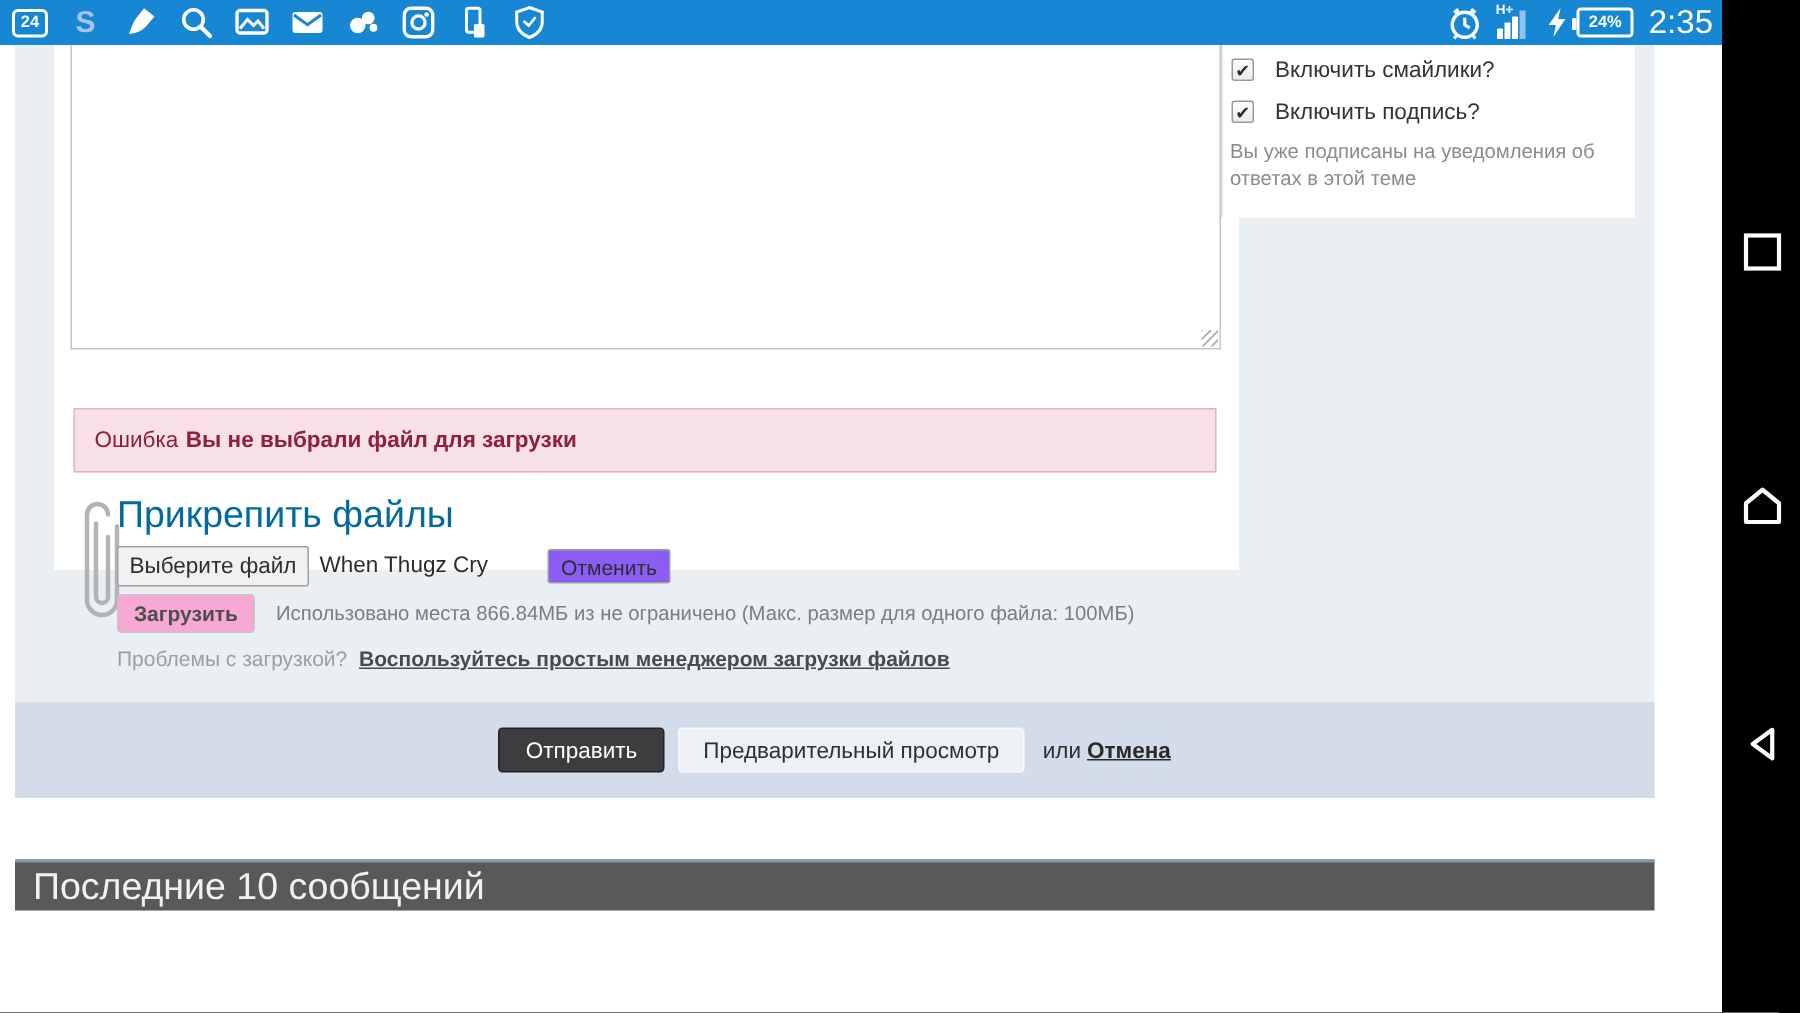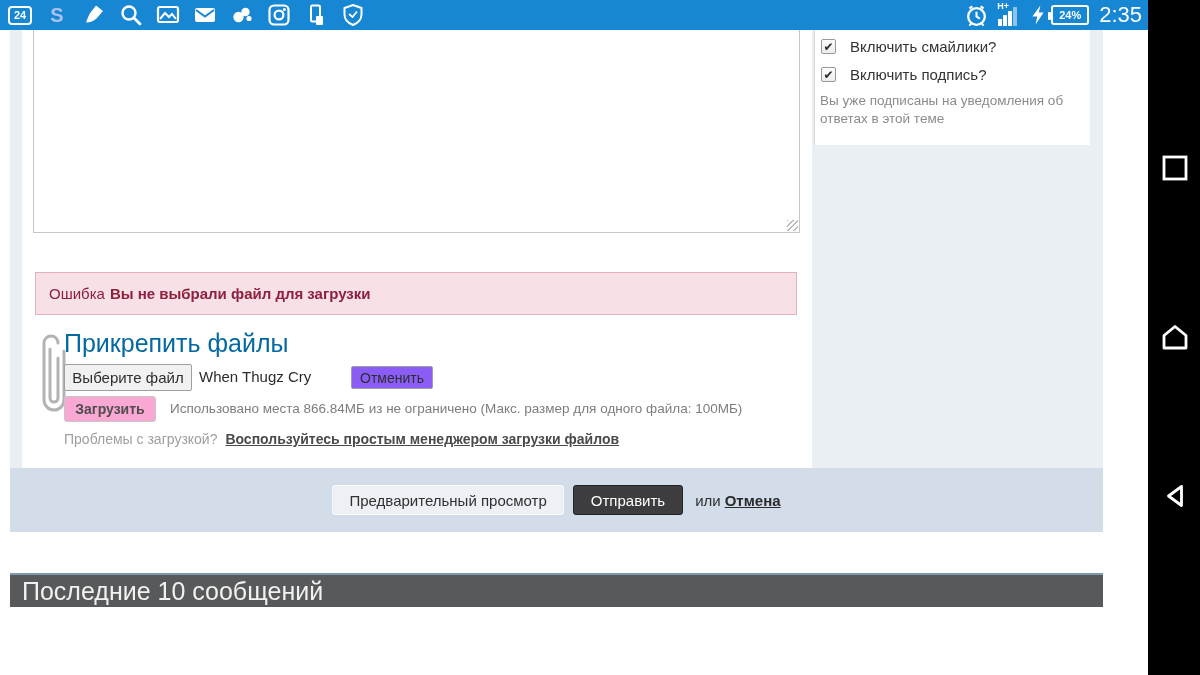--- a/index.html
+++ b/index.html
@@ -23,21 +23,21 @@
   .sb-time{color:#fff;font-size:22px;font-weight:500;margin-left:3px;}
   .sig{position:relative;width:27px;height:26px;}
   .sig .hplus{position:absolute;left:1px;top:-1px;color:#fff;font-size:9px;font-weight:bold;}
   .sig i{position:absolute;bottom:2px;width:4px;background:#fff;border-radius:0.5px;}
 
   
   #navbar{left:1148px;top:0;width:52px;height:675px;background:#000;}
 
   
   #wrapper{left:10px;top:30px;width:1093px;height:502px;background:#eaeff3;}
-  #formpanel{left:12px;top:0;width:790px;height:438px;background:#fff;}
+  #formpanel{left:26px;top:0;width:790px;height:350px;background:#fff;}
   #textarea-box{left:11px;top:0;width:767px;height:203px;background:#fff;border:1px solid #c6c6c6;border-top:none;}
   .resize-grip{position:absolute;right:1px;bottom:1px;width:11px;height:11px;
     background:repeating-linear-gradient(-45deg,transparent 0 2.5px,#b9b9b9 2.5px 4px);}
   #errorbox{left:13px;top:242px;width:762px;height:43px;background:#f7e1e6;border:1px solid #e2b2bf;
             display:flex;align-items:center;padding-left:13px;font-size:15px;color:#8e1f3d;}
   #errorbox b{margin-left:5px;}
   .btn{display:inline-flex;align-items:center;justify-content:center;background:#8b5cf6;
        border:1px solid #a0a0a0;border-radius:2px;color:#2e2e2e;}
   #optionspanel{left:804px;top:0;width:276px;height:115px;background:#fff;border-left:1px solid #d8d8d8;}
   .chkrow{position:absolute;left:6px;display:flex;align-items:center;gap:14px;}
@@ -196,22 +196,22 @@
         <span class="chklabel">Включить смайлики?</span>
       </div>
       <div class="chkrow" style="top:36px;">
         <span class="chk">✔</span>
         <span class="chklabel">Включить подпись?</span>
       </div>
       <div class="a" id="subnote">Вы уже подписаны на уведомления об ответах в этой теме</div>
     </div>
 
     <div id="band" class="a">
+      <div id="submit-btn">Отправить</div>
       <div id="preview-btn">Предварительный просмотр</div>
-      <div id="submit-btn">Отправить</div>
       <div id="or-cancel">
         <span>или</span><a>Отмена</a>
       </div>
     </div>
   </div>
 
   <div id="darkbar" class="a">
     <span>Последние 10 сообщений</span>
   </div>
 

